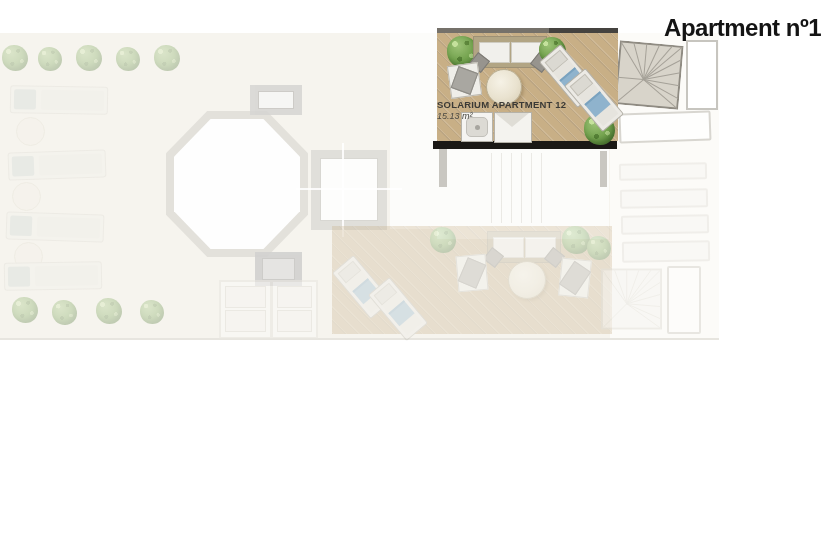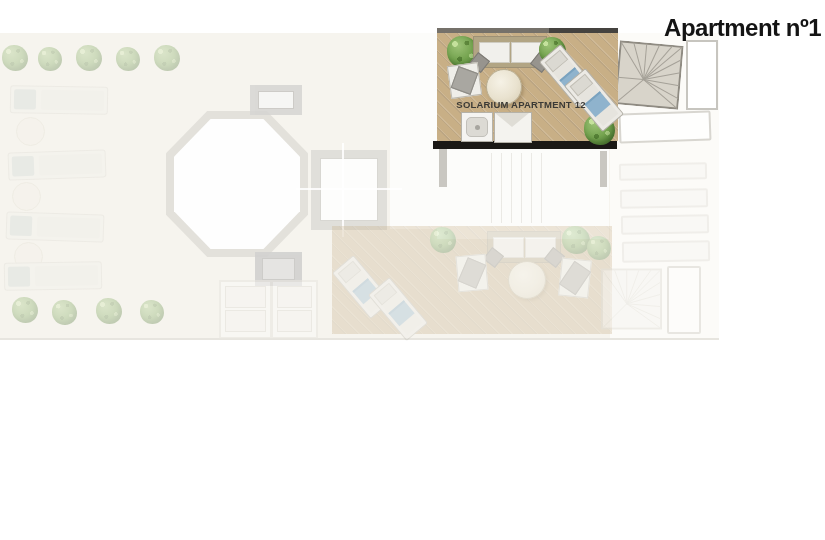--- a/index.html
+++ b/index.html
@@ -63,21 +63,21 @@
   .shower .tray{position:absolute;inset:4px;background:#dcdad4;border-radius:5px;border:1px solid #c2c0ba;}
   .shower .drain{position:absolute;left:50%;top:50%;width:5px;height:5px;margin:-2px 0 0 -2px;
     background:#a7a59f;border-radius:50%;}
   .envelope{position:absolute;background:#f4f3ef;border:1px solid #b5b2a9;overflow:hidden;}
   .envelope::before{content:"";position:absolute;left:0;top:0;width:0;height:0;
     border-left:17px solid transparent;border-right:17px solid transparent;
     border-top:14px solid #dfddd6;}
   
   .wall{position:absolute;background:#1b1916;}
   
-  .unit-labels{position:absolute;left:0;right:13px;text-align:center;z-index:5;}
+  .unit-labels{position:absolute;left:0;right:13px;z-index:5;}
   .unit-name{font-size:9.5px;font-weight:bold;color:#3b3a36;letter-spacing:.2px;}
   .unit-area{font-size:9px;font-style:italic;color:#4a4943;margin-top:1px;}
   
   .steps{position:absolute;background:
     repeating-linear-gradient(90deg, transparent 0 9px, #e3e1db 9px 10px);opacity:.7;}
   .stub{position:absolute;background:#c9c7c1;}
   .bar{position:absolute;background:#f7f6f3;border:2px solid #e7e5df;border-radius:2px;}
   .bar.bright{background:#fefefd;border-color:#d8d6d0;}
   .vbar{position:absolute;background:#ffffff;border:2px solid #c7c5bf;}
   .ghost{opacity:.3;}
@@ -257,17 +257,18 @@
 
       <div class="shower" style="left:24px;top:84px;width:30px;height:28px;">
         <div class="tray"></div>
           <div class="drain"></div>
       </div>
       <div class="envelope" style="left:57px;top:84px;width:36px;height:29px;"></div>
       <div class="plant" style="left:147px;top:86px;width:31px;height:31px;"></div>
 
       <div class="unit-labels" style="top:71px;">
         <div class="unit-name">SOLARIUM APARTMENT 12</div>
+        <div class="unit-area">15.13 m²</div>
       </div>
     </div>
 
   </div>
 </div>
 
 </body></html>

